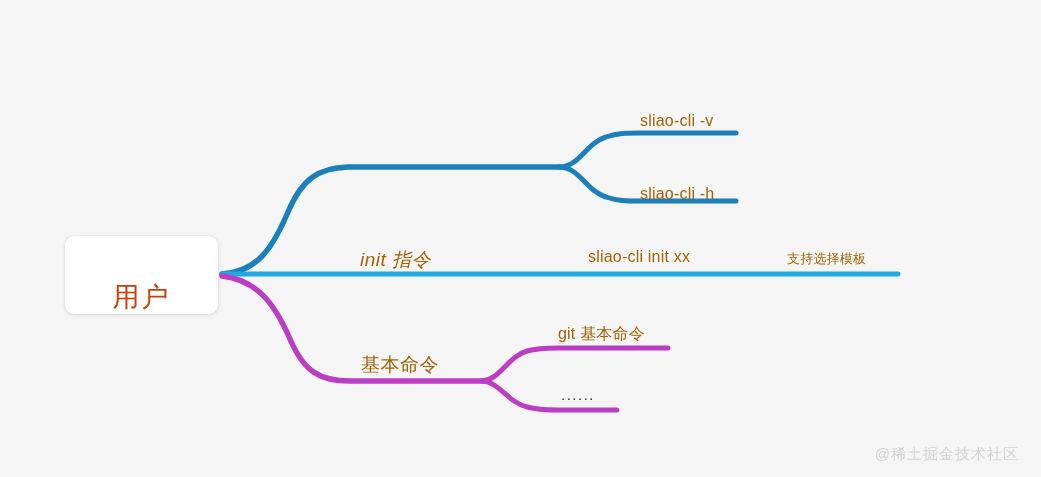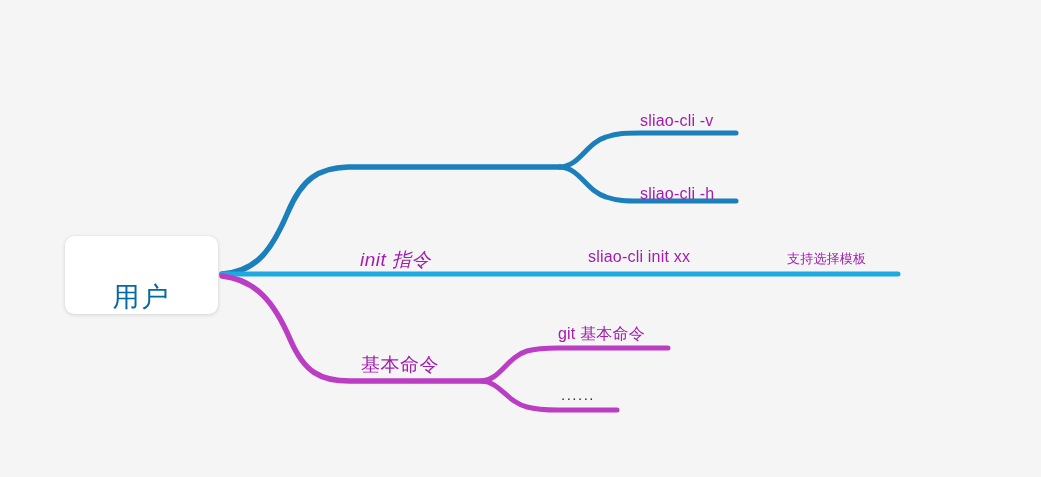--- a/index.html
+++ b/index.html
@@ -35,29 +35,29 @@
     background: #ffffff;
     border-radius: 9px;
     box-shadow: 0 1px 4px rgba(0,0,0,0.13), 0 0 1px rgba(0,0,0,0.10);
     display: flex;
     align-items: center;
     justify-content: center;
     box-sizing: border-box;
   }
   .root-label {
     font-size: 27px;
-    color: #0369a1;
+    color: #c2410c;
     letter-spacing: 2px;
     font-family: "Liberation Serif", "DejaVu Serif", serif;
     line-height: 1;
     margin-top: 44px;
   }
   .node-label {
     position: absolute;
-    color: #a21caf;
+    color: #a16207;
     white-space: nowrap;
     line-height: 1;
   }
   .lbl-l1 {
     font-size: 19px;
     letter-spacing: 0.5px;
   }
   .lbl-l2 {
     font-size: 16px;
     letter-spacing: 0.2px;
@@ -134,14 +134,17 @@
   </div>
 
   <div class="node-label lbl-l2" style="left:558px; top:326px;">
     <span>git 基本命令</span>
   </div>
 
   <div class="node-label lbl-dots" style="left:561px; top:387px;">
     <span>......</span>
   </div>
 
+  <div class="watermark">
+    <span>@稀土掘金技术社区</span>
+  </div>
 
 </div>
 
 </body></html>

